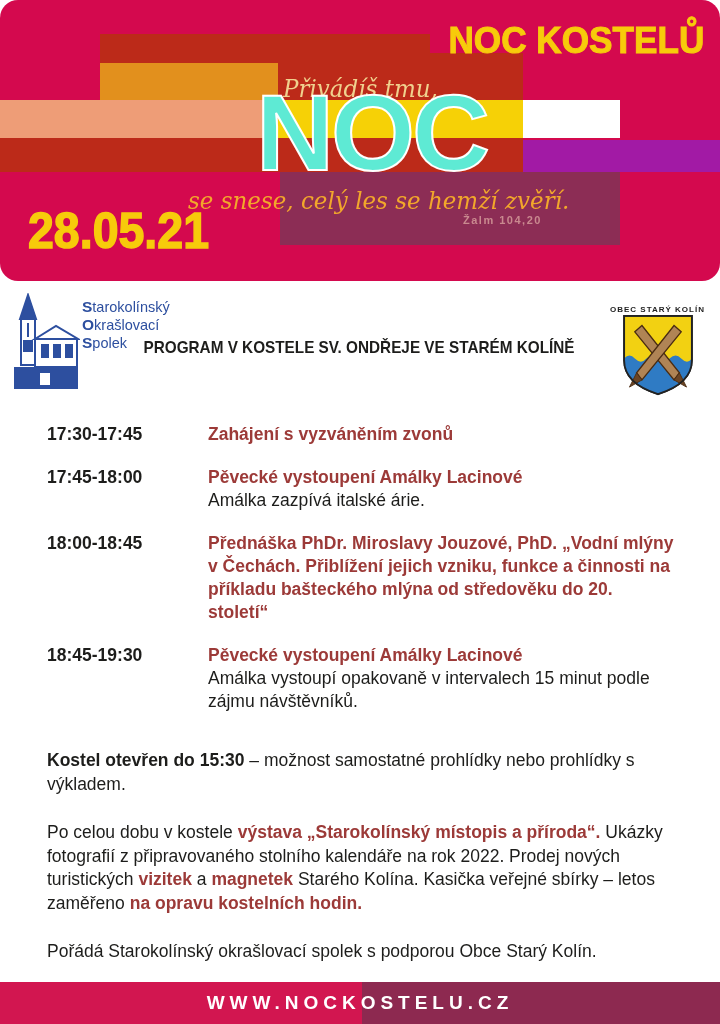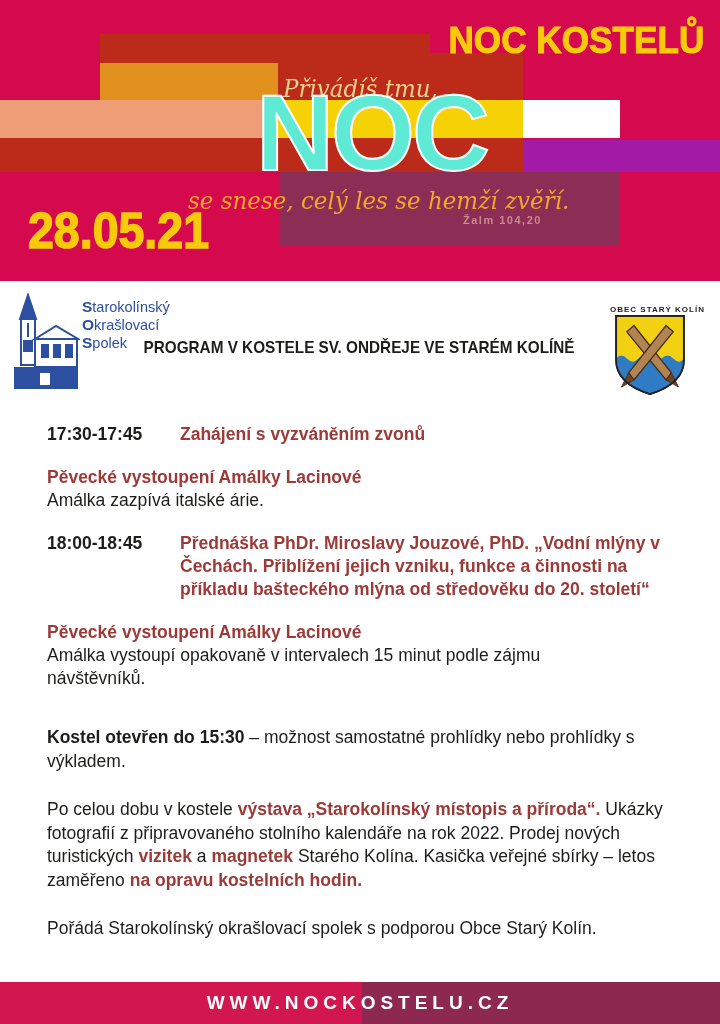--- a/index.html
+++ b/index.html
@@ -2,21 +2,21 @@
 <html style="--bg-pink: #d4094e; --dark-red: #bc2a19; --orange: #e2901d; --salmon: #ee9d77; --yellow: #f6d106; --purple: #a21aa5; --maroon: #8c2d55; --brand-yellow: #f7cb0b; --quote-cream: #f0d18e; --quote-orange: #f2a72b; --zalm-gray: #c9898f; --heading-red: #9c3a38; --body-black: #1d1d1b; --logo-blue: #2d4f9f; --footer-left: #d21650; --footer-right: #8d2950;"><head>
 <meta charset="utf-8">
 <style>
   html,body{margin:0;padding:0;background:#888;}
   .poster{
     position:relative;width:720px;height:1024px;margin:0 auto;
     background:#fff;overflow:hidden;
     font-family:"Liberation Sans", sans-serif;color:var(--body-black,#1d1d1b);
   }
   
-  .banner{position:absolute;left:0;top:0;width:720px;height:281px;background:var(--bg-pink);overflow:hidden;}
+  .banner{position:absolute;left:0;top:0;width:720px;height:281px;background:var(--bg-pink);overflow:hidden;border-radius:18px;}
   .blk{position:absolute;}
   .blk.darkred{background:var(--dark-red);}
   .blk.rectA1{left:100px;top:34px;width:330px;height:104px;}
   .blk.rectA2{left:430px;top:53px;width:93px;height:85px;}
   .blk.rectB{left:0;top:138px;width:523px;height:34px;}
   .blk.orange{left:100px;top:63px;width:178px;height:37px;background:var(--orange);}
   .blk.salmon{left:0;top:100px;width:278px;height:38px;background:var(--salmon);}
   .blk.yellowstripe{left:278px;top:100px;width:245px;height:38px;background:var(--yellow);}
   .blk.whitestripe{left:523px;top:100px;width:97px;height:38px;background:#fff;}
   .blk.purplestripe{left:523px;top:140px;width:197px;height:32px;background:var(--purple);}
@@ -55,27 +55,27 @@
   
   .main{position:absolute;left:0;top:281px;width:720px;height:701px;background:#fff;}
   .logos-row{position:relative;height:119px;}
   .sos-logo{position:absolute;left:12px;top:12px;display:flex;}
   .sos-text{margin-left:2px;padding-top:5px;color:var(--logo-blue);font-size:14.5px;line-height:18px;white-space:nowrap;}
   .sos-text b{font-size:15.5px;}
   .main-title{
     position:absolute;left:110px;right:112px;top:57px;text-align:center;
     font-size:17px;font-weight:bold;transform:scaleX(.9);white-space:nowrap;
   }
-  .coat{position:absolute;left:610px;top:24px;width:88px;text-align:left;}
+  .coat{position:absolute;left:610px;top:24px;width:88px;text-align:right;}
   .coat-caption{font-size:8px;font-weight:bold;letter-spacing:1px;color:#222;white-space:nowrap;}
   
   .schedule{margin:23px 45px 0 47px;font-size:17.5px;line-height:23px;}
   .sched-row{display:flex;margin-bottom:20px;}
   .sched-time{flex:0 0 133px;font-weight:bold;}
-  .sched-body{width:494px;}
+  .sched-body{width:494px;margin-left:28px;}
   span.b{font-weight:bold;}
   span.r{color:var(--heading-red);}
   
   .paragraphs{margin:36px 45px 0 47px;width:630px;font-size:17.5px;line-height:23.5px;}
   .paragraphs p{margin:0 0 25px 0;}
   
   .footer{position:absolute;left:0;top:982px;width:720px;height:42px;background:var(--footer-left);}
   .footer-right{position:absolute;right:0;top:0;width:358px;height:42px;background:var(--footer-right);}
   .footer-url{
     position:absolute;left:0;right:0;top:0;height:60px;line-height:42px;text-align:center;
@@ -157,32 +157,34 @@
     </div>
 
     <div class="schedule">
         <div class="sched-row">
           <div class="sched-time">17:30-17:45</div>
           <div class="sched-body">
             <div class="sched-line"><span class="b r">Zahájení s vyzváněním zvonů</span></div>
           </div>
         </div>
         <div class="sched-row">
+          <div class="sched-time">17:45-18:00</div>
           <div class="sched-body">
             <div class="sched-line"><span class="b r">Pěvecké vystoupení Amálky Lacinové</span></div>
             <div class="sched-line"><span>Amálka zazpívá italské árie.</span></div>
           </div>
         </div>
         <div class="sched-row">
           <div class="sched-time">18:00-18:45</div>
           <div class="sched-body">
             <div class="sched-line"><span class="b r">Přednáška PhDr. Miroslavy Jouzové, PhD. „Vodní mlýny v Čechách. Přiblížení jejich vzniku, funkce a činnosti na příkladu bašteckého mlýna od středověku do 20. století“</span></div>
           </div>
         </div>
         <div class="sched-row">
+          <div class="sched-time">18:45-19:30</div>
           <div class="sched-body">
             <div class="sched-line"><span class="b r">Pěvecké vystoupení Amálky Lacinové</span></div>
             <div class="sched-line"><span>Amálka vystoupí opakovaně v intervalech 15 minut podle zájmu návštěvníků.</span></div>
           </div>
         </div>
       </div>
 
     <div class="paragraphs">
         <p><span class="b">Kostel otevřen do 15:30</span><span> – možnost samostatné prohlídky nebo prohlídky s výkladem.</span></p>
         <p><span>Po celou dobu v kostele </span><span class="b r">výstava „Starokolínský místopis a příroda“.</span><span> Ukázky fotografií z připravovaného stolního kalendáře na rok 2022. Prodej nových turistických </span><span class="b r">vizitek</span><span> a </span><span class="b r">magnetek</span><span> Starého Kolína. Kasička veřejné sbírky – letos zaměřeno </span><span class="b r">na opravu kostelních hodin.</span></p>

